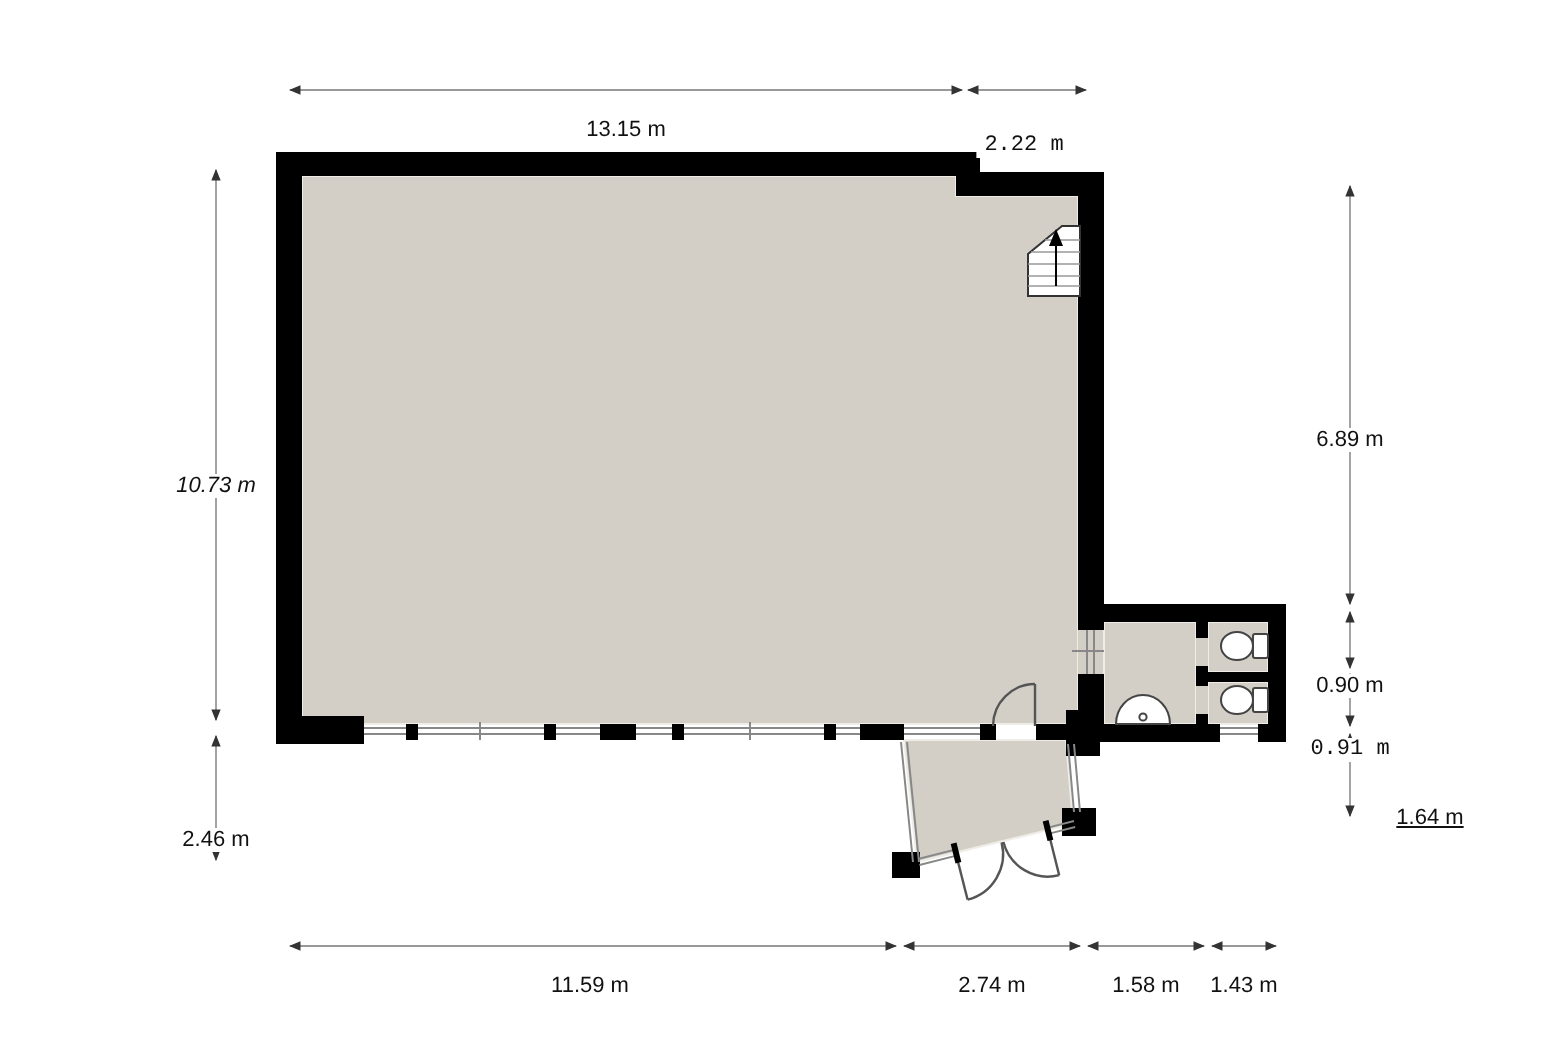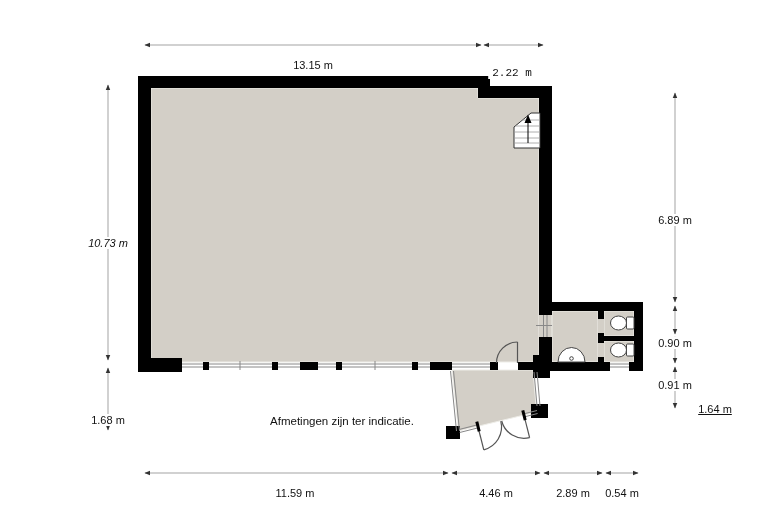--- a/index.html
+++ b/index.html
@@ -142,27 +142,26 @@
       <line x1="452" y1="473" x2="540" y2="473" marker-start="url(#arr)" marker-end="url(#arr)"></line>
       <line x1="544" y1="473" x2="602" y2="473" marker-start="url(#arr)" marker-end="url(#arr)"></line>
       <line x1="606" y1="473" x2="638" y2="473" marker-start="url(#arr)" marker-end="url(#arr)"></line>
     </g>
   </svg>
 
   <span class="dim-label" style="left:313px;top:45px;">13.15 m</span>
   <span class="dim-label" style="left:512px;top:53px;font-family:Liberation Mono, monospace;">2.22 m</span>
 
   <span class="dim-label" style="left:108px;top:223px;font-style:italic;">10.73 m</span>
-  <span class="dim-label" style="left:108px;top:400px;">1.68 m</span>
+  <span class="dim-label" style="left:108px;top:400px;">2.46 m</span>
 
   <span class="dim-label" style="left:675px;top:200px;">6.89 m</span>
   <span class="dim-label" style="left:675px;top:323px;">0.90 m</span>
-  <span class="dim-label" style="left:675px;top:365px;">0.91 m</span>
+  <span class="dim-label" style="left:675px;top:355px;font-family:Liberation Mono, monospace;">0.91 m</span>
   <span class="dim-label" style="left:715px;top:389px;text-decoration:underline;">1.64 m</span>
 
   <span class="dim-label" style="left:295px;top:473px;">11.59 m</span>
-  <span class="dim-label" style="left:496px;top:473px;">4.46 m</span>
-  <span class="dim-label" style="left:573px;top:473px;">2.89 m</span>
-  <span class="dim-label" style="left:622px;top:473px;">0.54 m</span>
+  <span class="dim-label" style="left:496px;top:473px;">2.74 m</span>
+  <span class="dim-label" style="left:573px;top:473px;">1.58 m</span>
+  <span class="dim-label" style="left:622px;top:473px;">1.43 m</span>
 
-  <span class="note" style="left:342px;top:421px;">Afmetingen zijn ter indicatie.</span>
 
 </div>
 
 </body></html>

